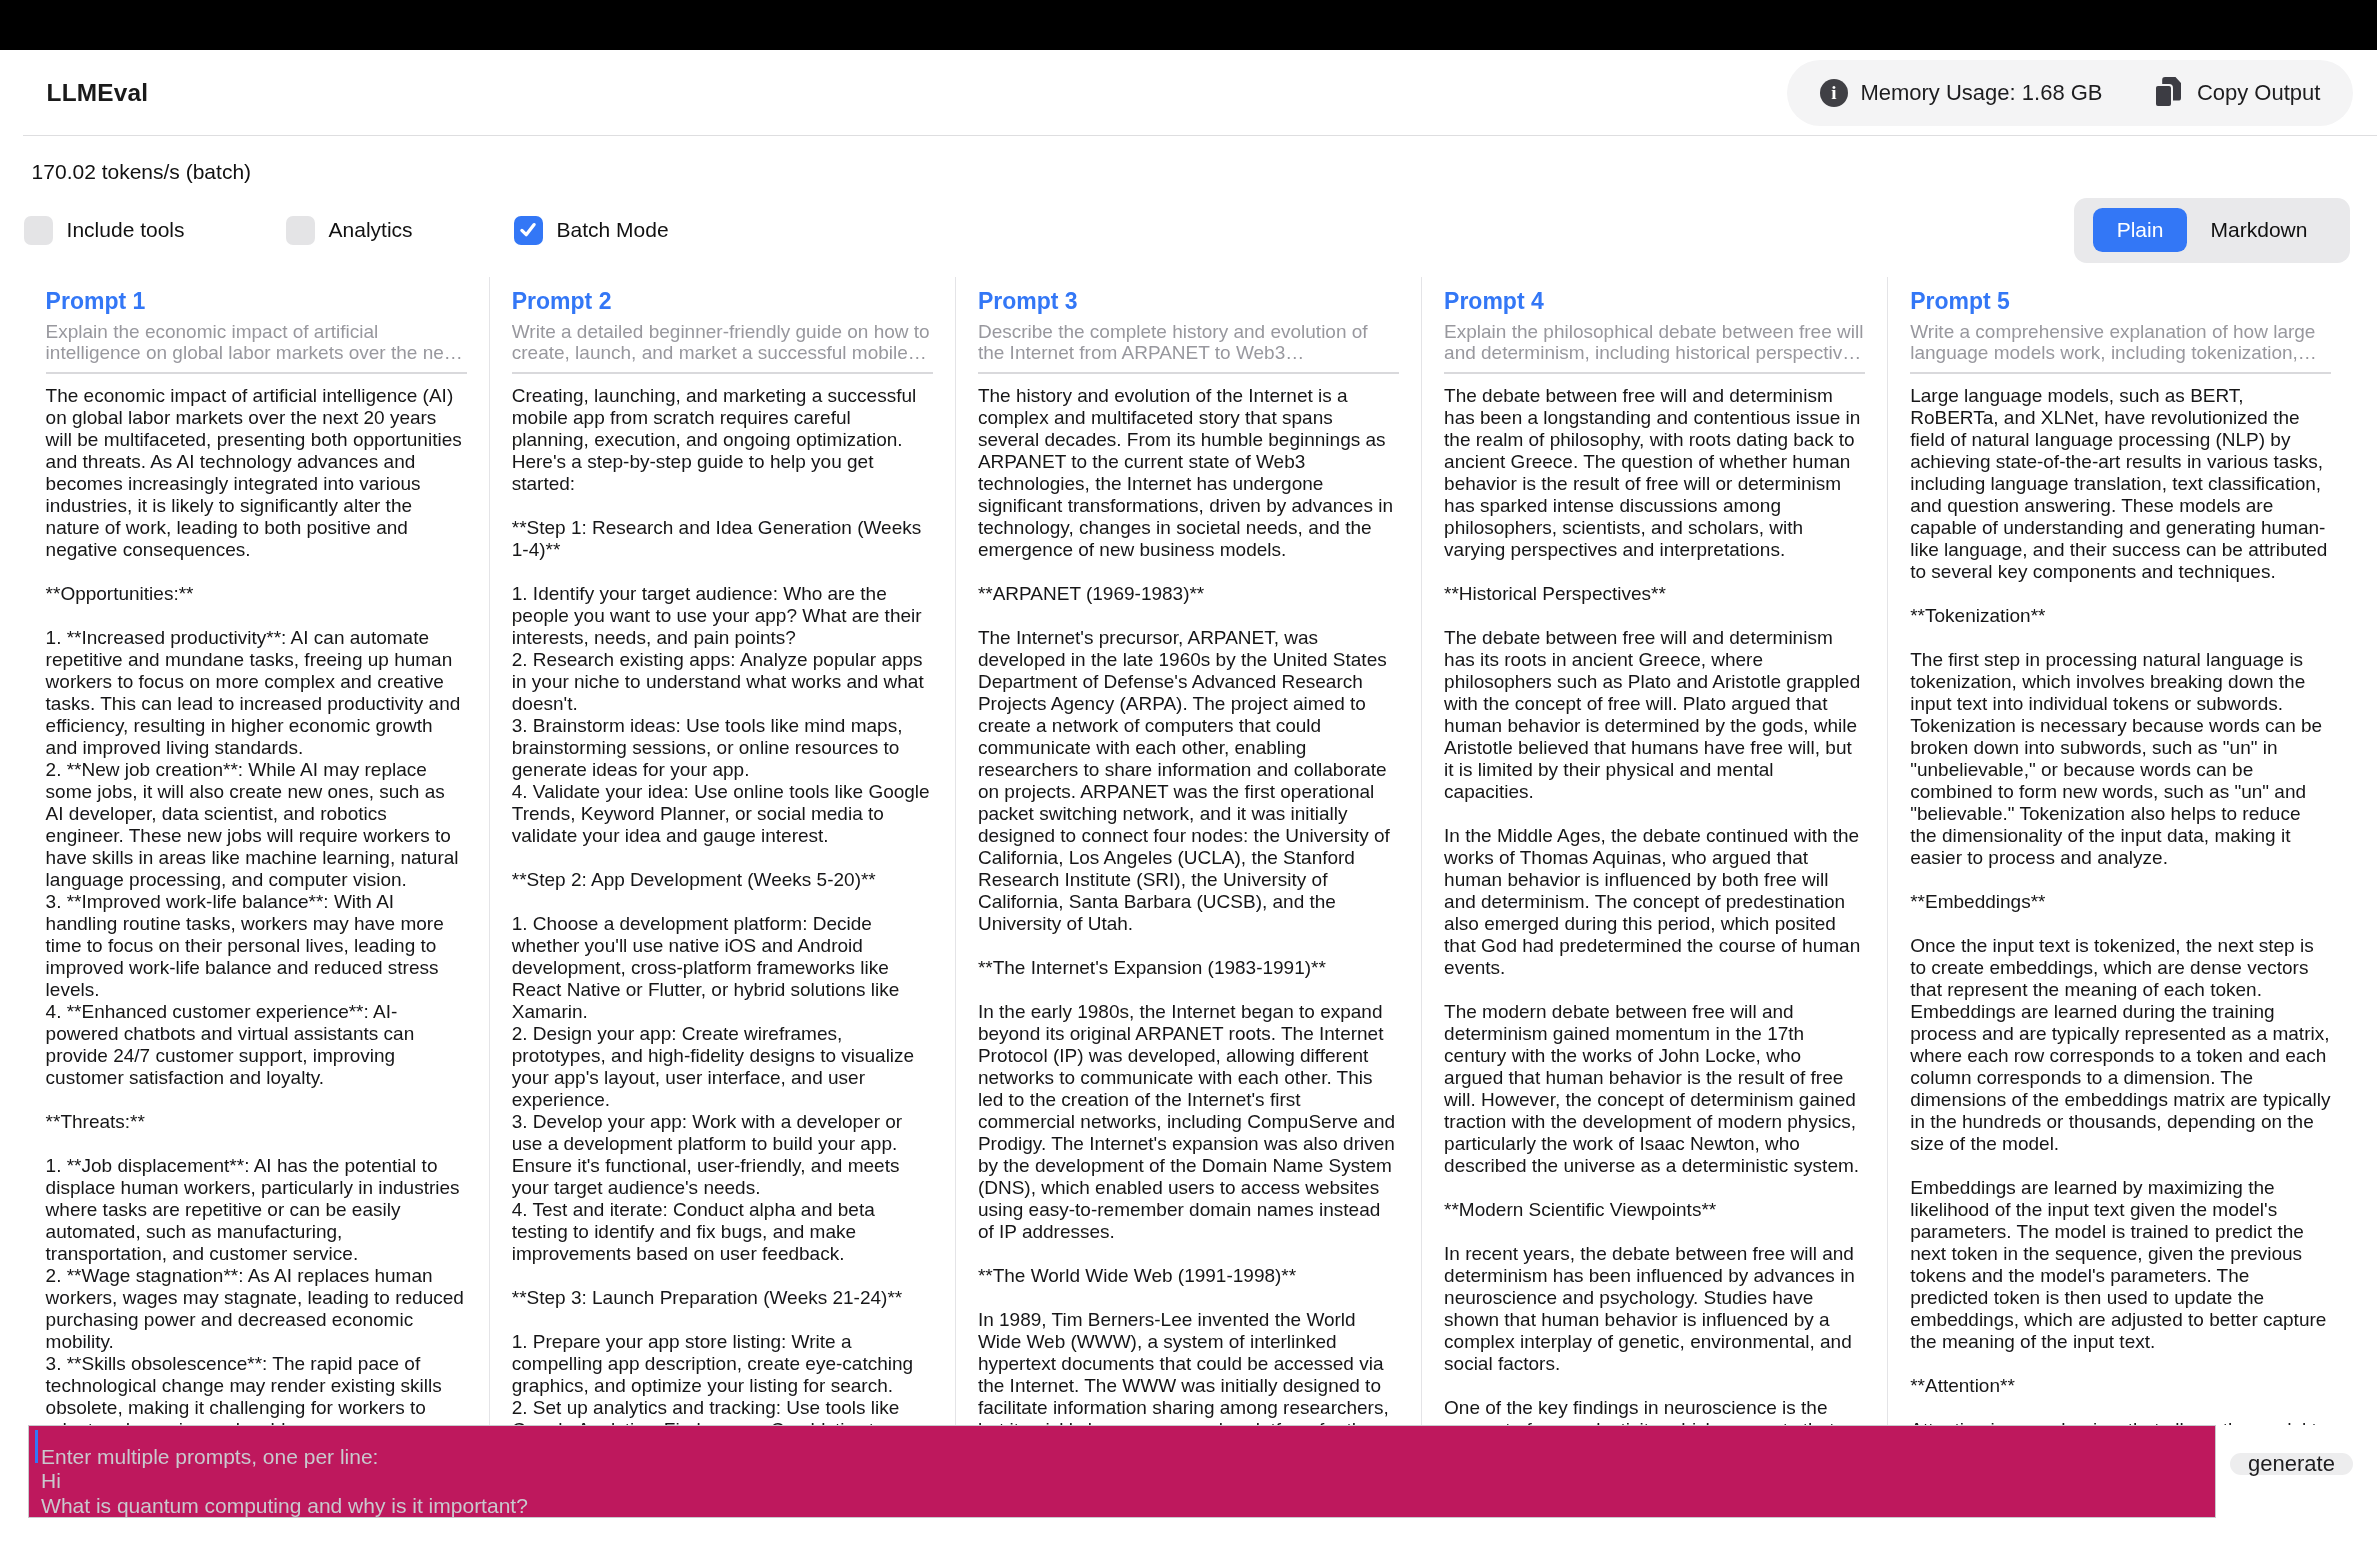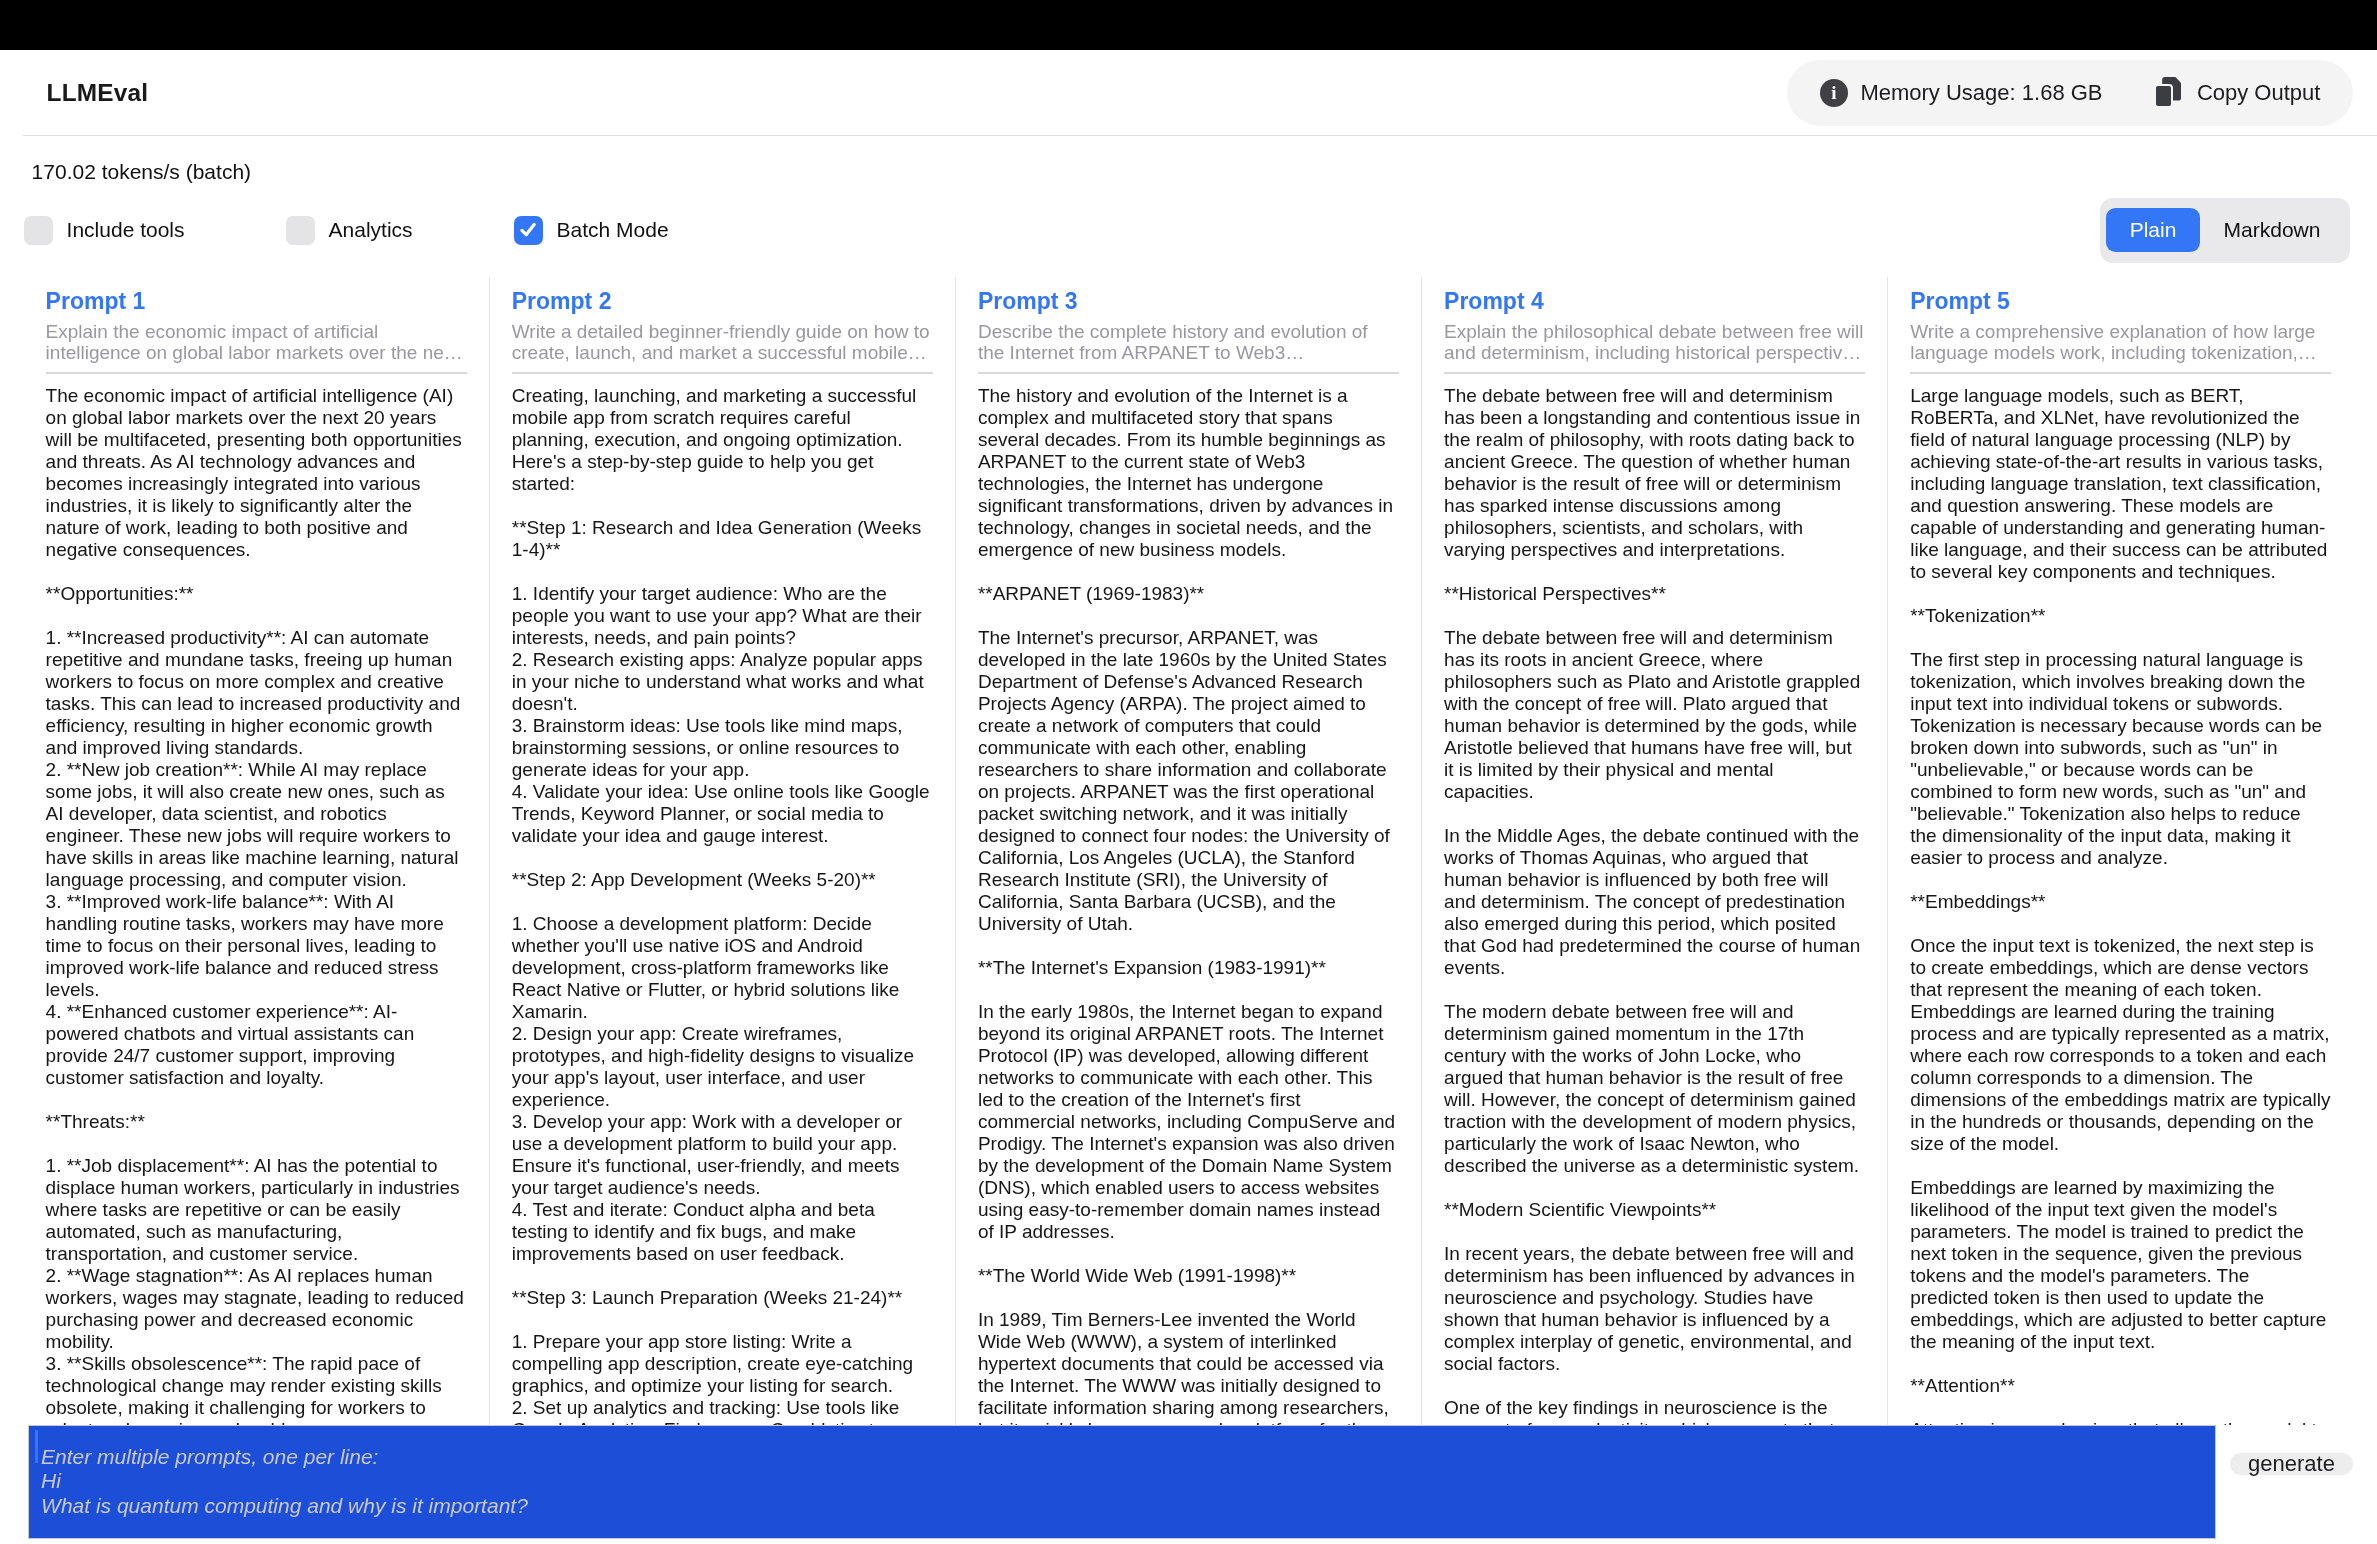--- a/index.html
+++ b/index.html
@@ -27,38 +27,38 @@
   .tps { font-size:21px; color:#111;margin-left:8px; }
 
   .controls { display:flex; justify-content:space-between; align-items:center; padding:14px 27px 0 23.6px; }
   .checks { display:flex; align-items:center; gap:101px; }
   .check { display:flex; align-items:center; gap:14px; font-size:21px; color:#111; }
   .box { width:29px; height:29px; border-radius:7px; background:#e4e4e6; display:flex;
     align-items:center; justify-content:center; }
   .check.checked .box { background:#3377f6; }
   .box svg { display:none; }
   .check.checked .box svg { display:block; }
-  .segmented { background:#e9e9eb; border-radius:12.6px; padding:6px; display:flex; align-items:center;
+  .segmented { background:#e9e9eb; border-radius:12.6px; padding:19px; display:flex; align-items:center;
     height:65px; }
   .segment { font-size:21px; color:#111; padding:0 23.6px; height:44px; display:flex; align-items:center;
     border-radius:9.4px; }
   .segment.selected { background:#3377f6; color:#fff; }
 
   .columns { display:flex; margin:14px 23.6px 0 23.6px; height:1162px; }
   .col { flex:1 1 0; padding:11px 22px 0 22px; border-left:1.6px solid #e4e4e7; overflow:hidden; min-width:0; }
   .col:first-child { border-left:none; }
   .p-title { color:#3377f6; font-size:23px; font-weight:700; line-height:27px; margin-bottom:6.3px; }
   .p-sub { color:#98989e; font-size:19px; line-height:21px; height:42px; overflow:hidden;
     display:-webkit-box; -webkit-line-clamp:2; -webkit-box-orient:vertical; }
   .p-div { height:1.6px; background:#d9d9dc; margin:9.4px 0 11px 0; }
   .p-body { font-size:19px; line-height:22px; white-space:pre-wrap; color:#161617; letter-spacing:0; }
 
   .inputbar { position:absolute; left:0; top:1425px; width:2377px; height:120px; background:#fff; }
-  .prompt-input { position:absolute; left:27.5px; top:0; width:2188px; height:114px; background:#1d4ed8;
-    border:1.6px solid #c9c9cd;font-style:italic; }
+  .prompt-input { position:absolute; left:27.5px; top:0; width:2188px; height:93px; background:#be185d;
+    border:1.6px solid #c9c9cd; }
   .caret { position:absolute; left:6.3px; top:3.9px; width:3.1px; height:33px; background:#3377f6; }
   .placeholder { position:absolute; left:12.6px; top:19px; right:12.6px; font-size:21px; line-height:24.4px;
     color:#c9c9ce; white-space:pre-wrap; }
   .generate-btn { position:absolute; left:2230px; top:28px; width:123px; height:22px; background:#ededee;
     border:none; border-radius:11px; font-size:22px; color:#1d1d1f; display:flex; align-items:center;
     justify-content:center; font-family:"Liberation Sans", sans-serif; }
 </style>
 </head>
 <body>
 

